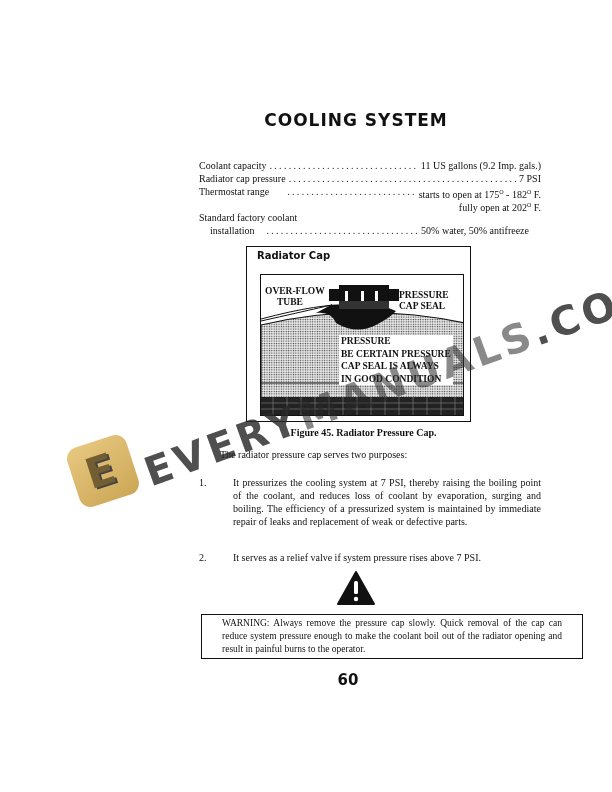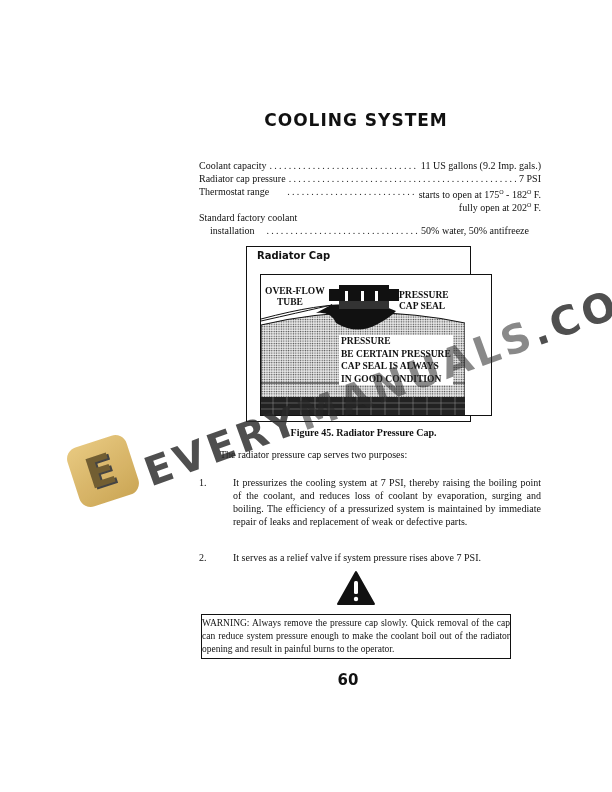--- a/index.html
+++ b/index.html
@@ -16,31 +16,31 @@
     .spec { font-size: 10px; line-height: 12.5px; }
     .spec-row { position: absolute; left: 199px; width: 342px; display: flex; white-space: nowrap; }
     .spec-row .label { flex: 0 0 auto; }
     .spec-row .dots { flex: 1 1 auto; overflow: hidden; letter-spacing: 2.3px; margin: 0 3px; color:#222; }
     .spec-row .val { flex: 0 0 auto; }
     sup { font-size: 6px; vertical-align: 4px; }
 
     .figbox { left: 246px; top: 246px; width: 225px; height: 176px; border: 1.5px solid #111; box-sizing: border-box; }
     .figtitle { left: 257px; width: 225px; top: 250px; text-align: left;
       font-family: "DejaVu Sans", "Liberation Sans", sans-serif; font-weight: 900; font-size: 10px; }
-    .illus { left: 260px; top: 274px; width: 232px; height: 142px; border: 1.5px solid #111; box-sizing: border-box; overflow: hidden; background:#fff; }
+    .illus { left: 260px; top: 274px; width: 204px; height: 142px; border: 1.5px solid #111; box-sizing: border-box; overflow: hidden; background:#fff; }
     .illus-label { font-size: 9.5px; font-weight: bold; line-height: 11px; color:#111; }
     .important { background:#fff; font-size: 9.5px; font-weight: bold; line-height: 12.5px; padding: 0 2px; }
 
     .caption { left: 0; width: 612px; top: 427px; text-align: center; font-size: 10px; font-weight: bold; padding-left: 115px; box-sizing: border-box; }
     .para { font-size: 10px; line-height: 13px; }
     .list-item { left: 199px; width: 342px; }
     .num { position: absolute; left: 0; }
     .ltext { margin-left: 34px; text-align: justify; }
 
-    .warnbox { left: 201px; top: 614px; width: 310px; border: 1.5px solid #111; box-sizing: border-box; padding: 2px 0; font-size: 9.5px; line-height: 13px; text-align: justify; }
+    .warnbox { left: 201px; top: 614px; width: 382px; border: 1.5px solid #111; box-sizing: border-box; padding: 2px 20px; font-size: 9.5px; line-height: 13px; text-align: justify; }
     .pagenum { left: 0; width: 578px; top: 671px; text-align: center; padding-left: 118px; box-sizing: border-box;
       font-family: "DejaVu Sans", "Liberation Sans", sans-serif; font-weight: bold; font-size: 15px; }
 
     .wm-text { font-family: "DejaVu Sans", "Liberation Sans", sans-serif; font-weight: bold; font-size: 40px;
       color: rgba(40,40,40,0.82); letter-spacing: 4px; transform-origin: 0 0; transform: rotate(-20deg); white-space: nowrap; }
     .wm-logo { left: 72px; top: 440px; width: 62px; height: 62px; border-radius: 12px;
       background: linear-gradient(160deg, #e7c67a, #c9a24d); transform: rotate(-18deg); opacity: 0.95; }
     .wm-logo span { position:absolute; left: 14px; top: 6px; font-family:"DejaVu Sans", sans-serif; font-weight:bold; font-size: 42px; color:#6b5628; text-shadow: 2px 2px 0 #3a3a3a; }
   </style>
 </head>

